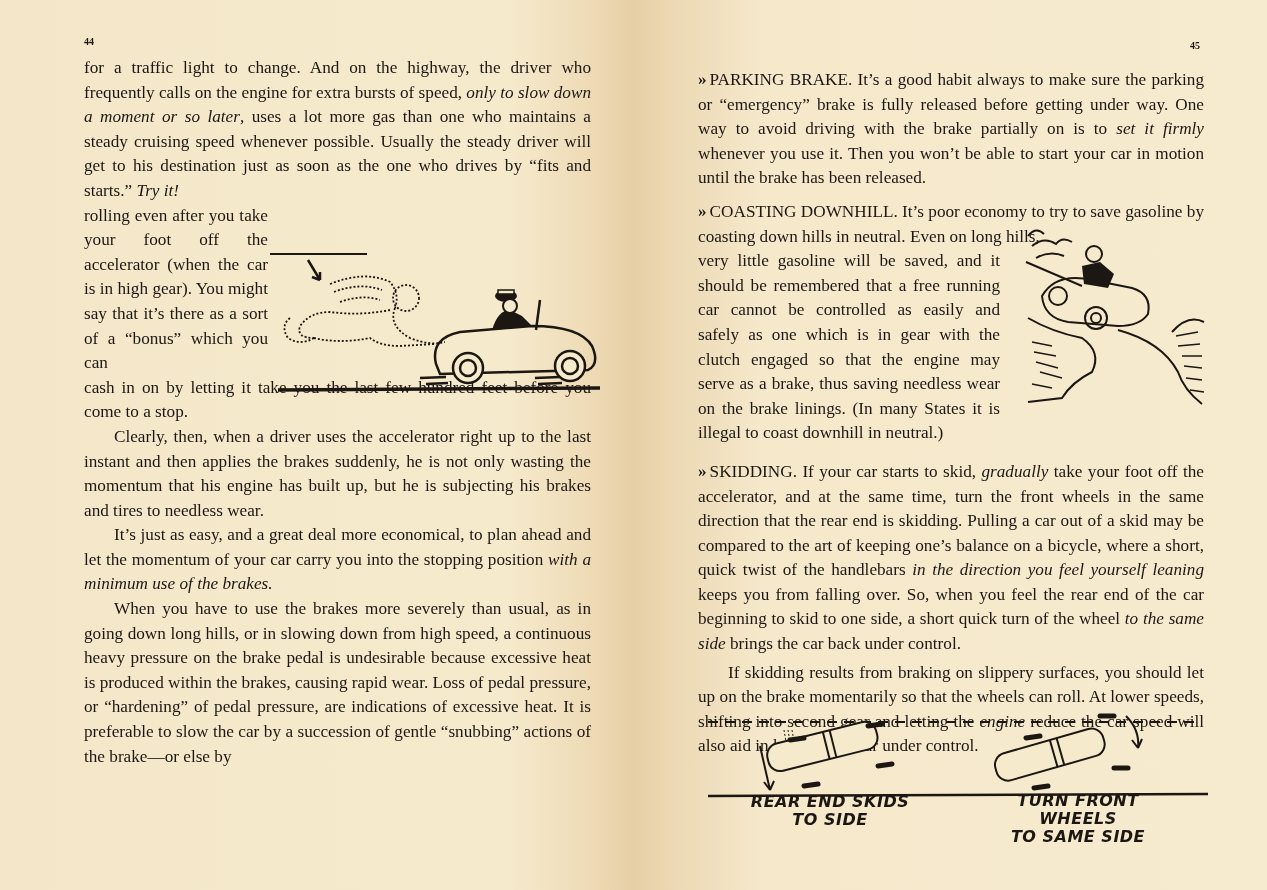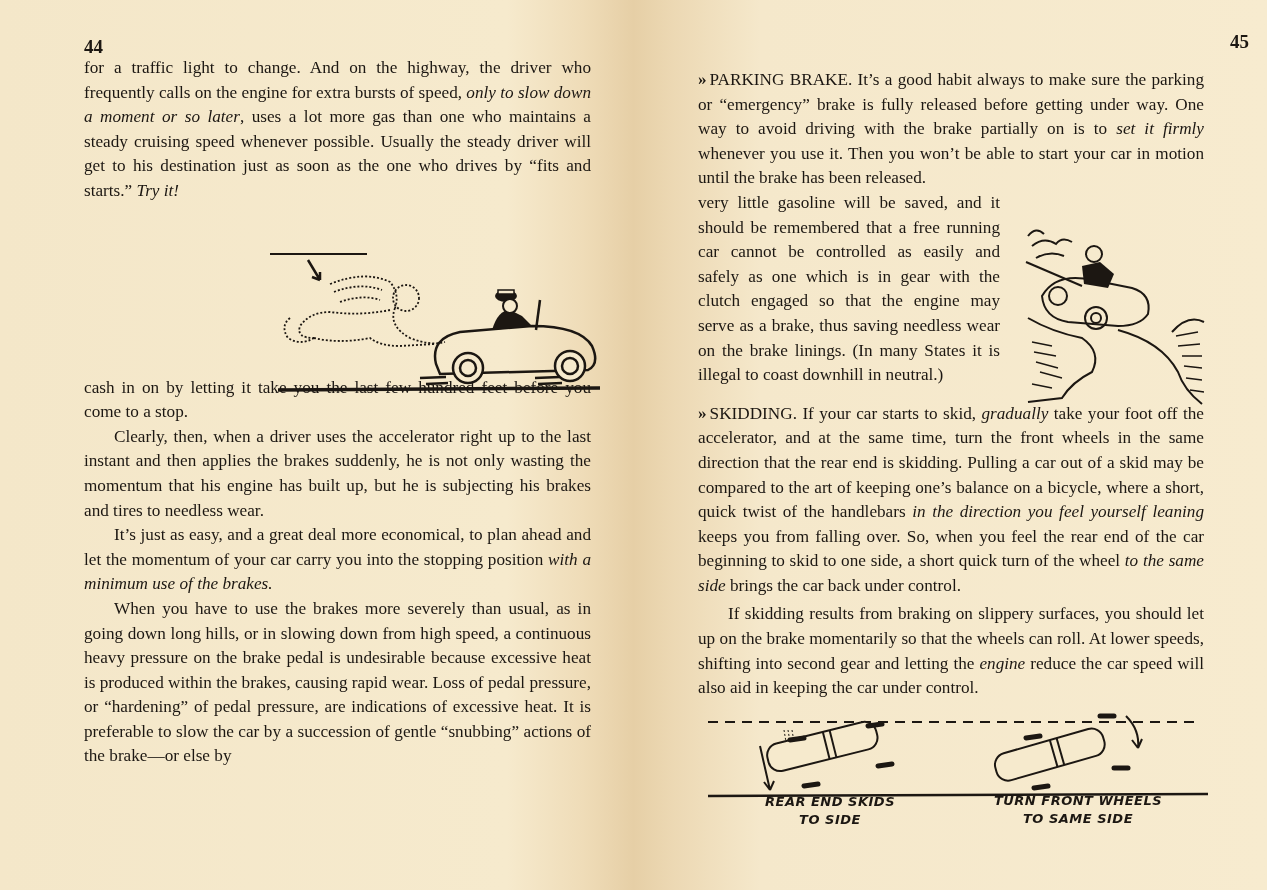--- a/index.html
+++ b/index.html
@@ -11,23 +11,23 @@
   }
   .spread {
     position: relative; width: 1267px; height: 890px;
     background:
       linear-gradient(90deg, #f4e7c9 0%, #f6eacd 40%, #efdcb8 46%, #e6cfa6 50%, #ecd8b3 53%, #f5e8cb 60%, #f7ebcf 100%);
   }
   .page { position: absolute; top: 0; height: 890px; }
   .page.left { left: 0; width: 640px; }
   .page.right { left: 640px; width: 627px; }
 
-  .folio { position: absolute; font-weight: bold; font-size: 19px; }
+  .folio { position: absolute; font-weight: bold; font-size: 10px; }
   .left .folio { left: 84px; top: 36px; }
-  .right .folio { left: 550px; top: 31px; margin-left: 40px; }
+  .right .folio { left: 550px; top: 40px; }
 
   .col { position: absolute; font-size: 17.2px; line-height: 24.6px; text-align: justify; }
   .left .col { left: 84px; top: 56px; width: 507px; }
   .right .col { left: 58px; top: 68px; width: 506px; }
 
   p { margin: 0; }
   p.indent { text-indent: 30px; }
   p.gap { margin-top: 9px; }
   .it { font-style: italic; }
   .u { text-decoration: underline; }
@@ -35,35 +35,36 @@
 
   .wrap-left { float: left; width: 184px; text-align: justify; }
   .wrap-left-r { float: left; width: 302px; text-align: justify; }
   .clear { clear: both; }
 
   .fig { position: absolute; }
   .fig svg { display: block; }
 
   .caption {
     position: absolute; font-family: "DejaVu Sans", sans-serif;
-    font-style: italic; font-weight: bold; font-size: 13px;
+    font-style: italic; font-weight: bold; font-size: 16px;
     letter-spacing: 0.5px; text-align: center; line-height: 18px;
   }
 </style>
 </head>
 <body>
 
 <div class="spread">
 
   <div class="page left">
     <div class="folio">44</div>
 
     <div class="col">
       <p><span>for a traffic light to change. And on the highway, the driver who frequently calls on the engine for extra bursts of speed, </span><span class="it">only to slow down a moment or so later</span><span>, uses a lot more gas than one who maintains a steady cruising speed whenever possible. Usually the steady driver will get to his destination just as soon as the one who drives by “fits and starts.” </span><span class="it">Try it!</span></p>
 
+      <div class="wrap-left">rolling even after you take your foot off the accelerator (when the car is in high gear). You might say that it’s there as a sort of a “bonus” which you can</div>
       <div style="height:172px"></div>
       <p class="clear">cash in on by letting it take you the last few hundred feet before you come to a stop.</p>
 
       <p class="indent">Clearly, then, when a driver uses the accelerator right up to the last instant and then applies the brakes suddenly, he is not only wasting the momentum that his engine has built up, but he is subjecting his brakes and tires to needless wear.</p>
       <p class="indent"><span>It’s just as easy, and a great deal more economical, to plan ahead and let the momentum of your car carry you into the stopping position </span><span class="it">with a minimum use of the brakes.</span></p>
       <p class="indent"><span>When you have to use the brakes more severely than usual, as in going down long hills, or in slowing down from high speed, a continuous heavy pressure on the brake pedal is undesirable because excessive heat is produced within the brakes, causing rapid wear. Loss of pedal pressure, or “hardening” of pedal pressure, are indications of excessive heat. It is preferable to slow the car by a succession of gentle “snubbing” actions of the brake—or else by </span></p>
     </div>
 
     <div class="fig" style="left:270px; top:246px;">
       <svg width="335" height="150" viewBox="0 0 335 150">
@@ -98,20 +99,21 @@
       </svg>
     </div>
   </div>
 
   <div class="page right">
     <div class="folio">45</div>
 
     <div class="col">
       <p><span class="chev">»</span><span>PARKING BRAKE.</span><span> It’s a good habit always to make sure the parking or “emergency” brake is fully released before getting under way. One way to avoid driving with the brake partially on is to </span><span class="it">set it firmly</span><span> whenever you use it. Then you won’t be able to start your car in motion until the brake has been released.</span></p>
 
+      <p class="gap"><span class="chev">»</span><span>COASTING DOWNHILL.</span><span> It’s poor economy to try to save gasoline by coasting down hills in neutral. Even on long hills,</span></p>
       <div class="wrap-left-r">very little gasoline will be saved, and it should be remembered that a free running car cannot be controlled as easily and safely as one which is in gear with the clutch engaged so that the engine may serve as a brake, thus saving needless wear on the brake linings. (In many States it is illegal to coast downhill in neutral.)</div>
       <div class="clear"></div>
 
       <p class="gap" style="margin-top:14px"><span class="chev">»</span><span>SKIDDING.</span><span> If your car starts to skid, </span><span class="it">gradually</span><span> take your foot off the accelerator, and at the same time, turn the front wheels in the same direction that the rear end is skidding. Pulling a car out of a skid may be compared to the art of keeping one’s balance on a bicycle, where a short, quick twist of the handlebars </span><span class="it">in the direction you feel yourself leaning</span><span> keeps you from falling over. So, when you feel the rear end of the car beginning to skid to one side, a short quick turn of the wheel </span><span class="it">to the same side</span><span> brings the car back under control.</span></p>
 
       <p class="indent" style="margin-top:4px"><span>If skidding results from braking on slippery surfaces, you should let up on the brake momentarily so that the wheels can roll. At lower speeds, shifting into second gear and letting the </span><span class="it">engine</span><span> reduce the car speed will also aid in keeping the car under control.</span></p>
     </div>
 
     <div class="fig" style="left:382px; top:222px;">
       <svg width="185" height="185" viewBox="0 0 185 185">

